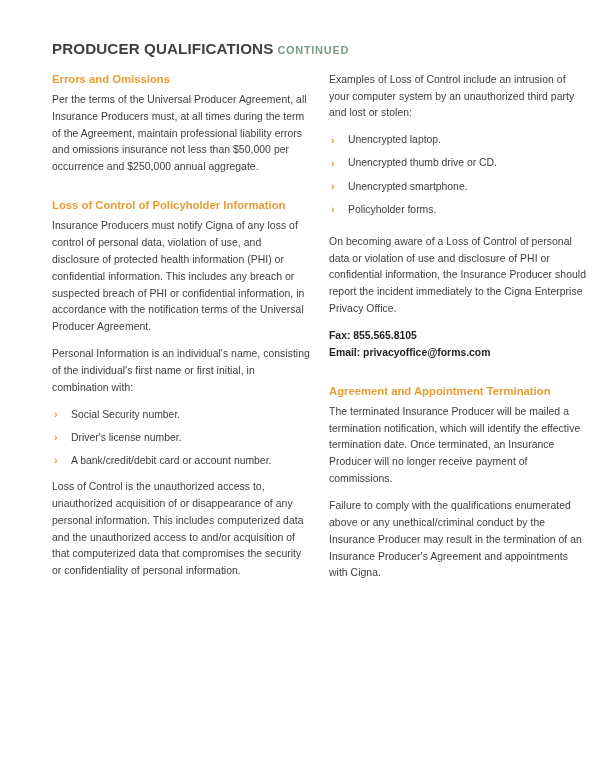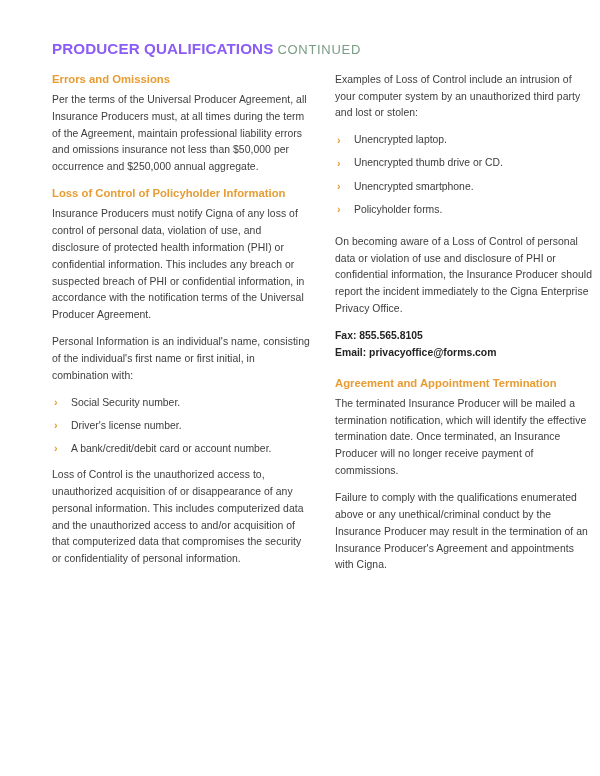--- a/index.html
+++ b/index.html
@@ -25,52 +25,52 @@
 
   
   .page-header {
     margin: 0 0 14px 0;
     white-space: nowrap;
     line-height: 1.1;
   }
   .header-title {
     font-size: 15.2px;
     font-weight: bold;
-    color: #8b5cf6;
+    color: #404040;
     letter-spacing: 0.1px;
   }
   .header-continued {
-    font-size: 13px;
-    font-weight: normal;
+    font-size: 11px;
+    font-weight: bold;
     color: #7a9c86;
     letter-spacing: 0.7px;
     margin-left: 4px;
     margin-top: 36px;
   }
 
   
   .columns {
     display: flex;
-    gap: 24px;
+    gap: 18px;
     align-items: flex-start;
   }
   .col {
     width: 259px;
     flex: 0 0 259px;
   }
 
   
   .section-heading {
     color: #e79c34;
     font-size: 11.3px;
     font-weight: bold;
     line-height: 1.25;
     margin: 0 0 6px 0;
   }
-  .block + .block { margin-top: 10px; }
+  .block + .block { margin-top: 22px; }
 
   p.para {
     margin: 0 0 10px 0;
     font-size: 10.4px;
     line-height: 1.62;
     color: #3d3d3d;
     letter-spacing: 0.005em;
   }
   p.para:last-child { margin-bottom: 0; }
 

